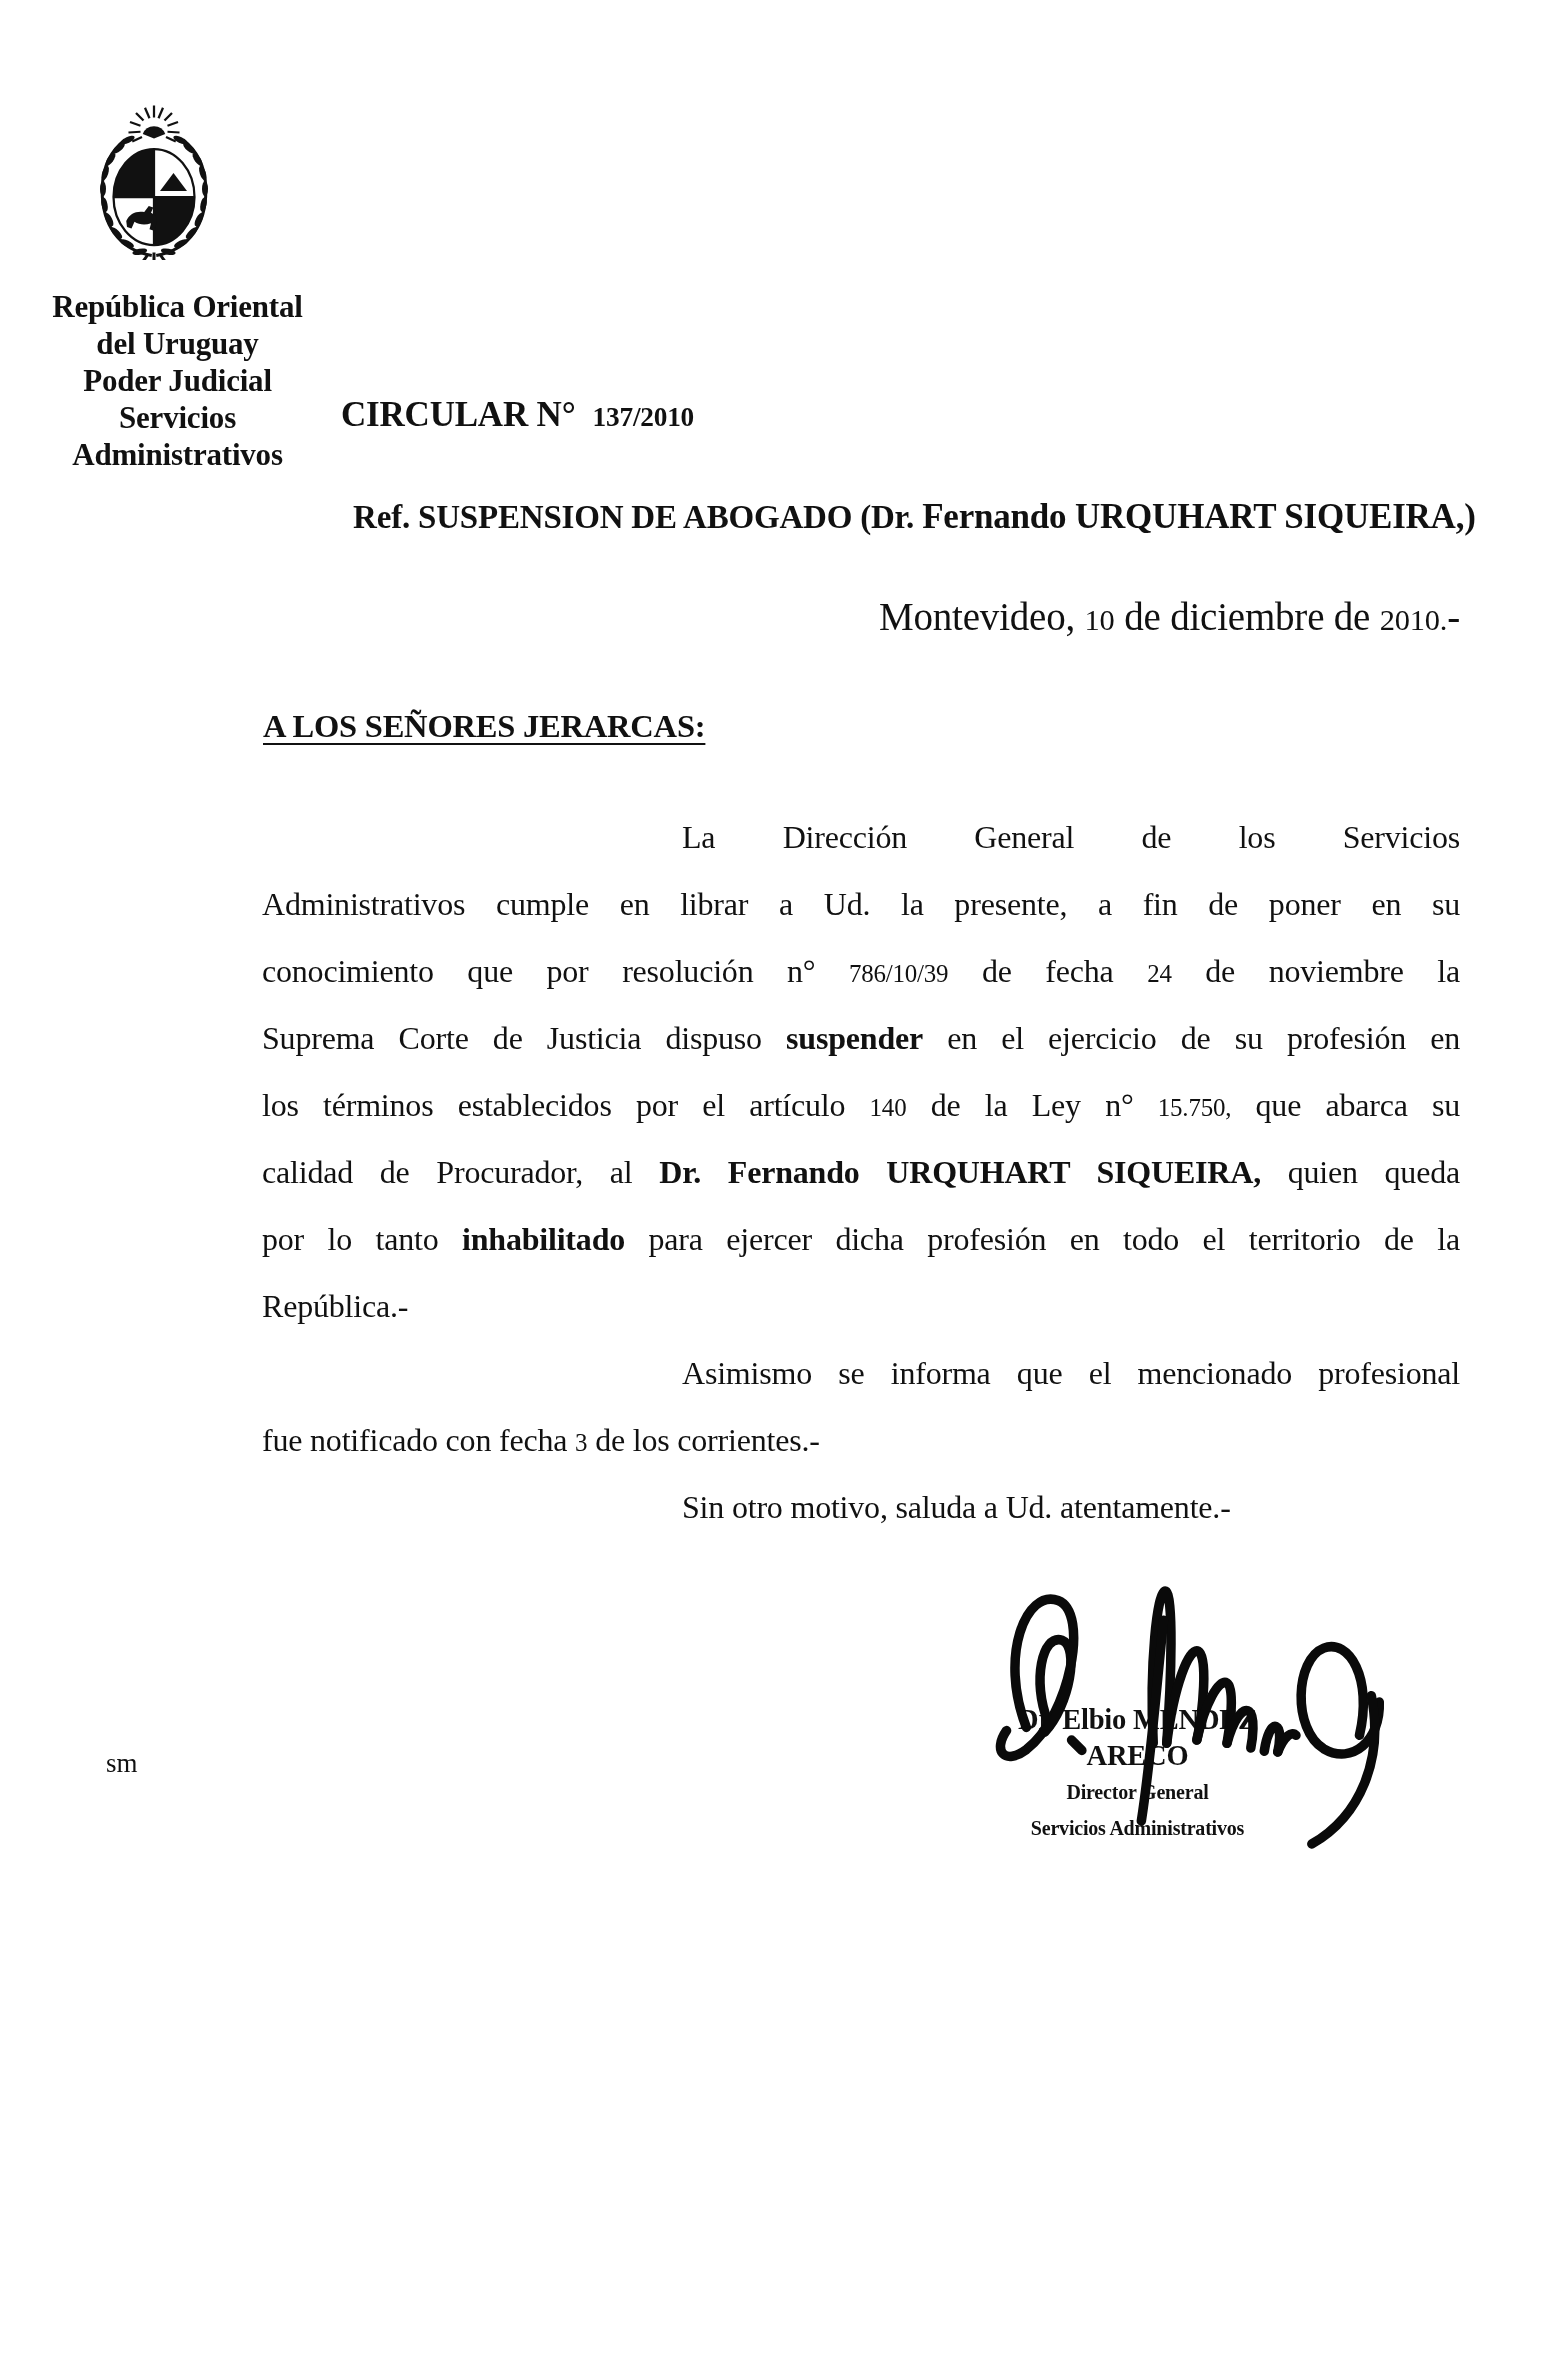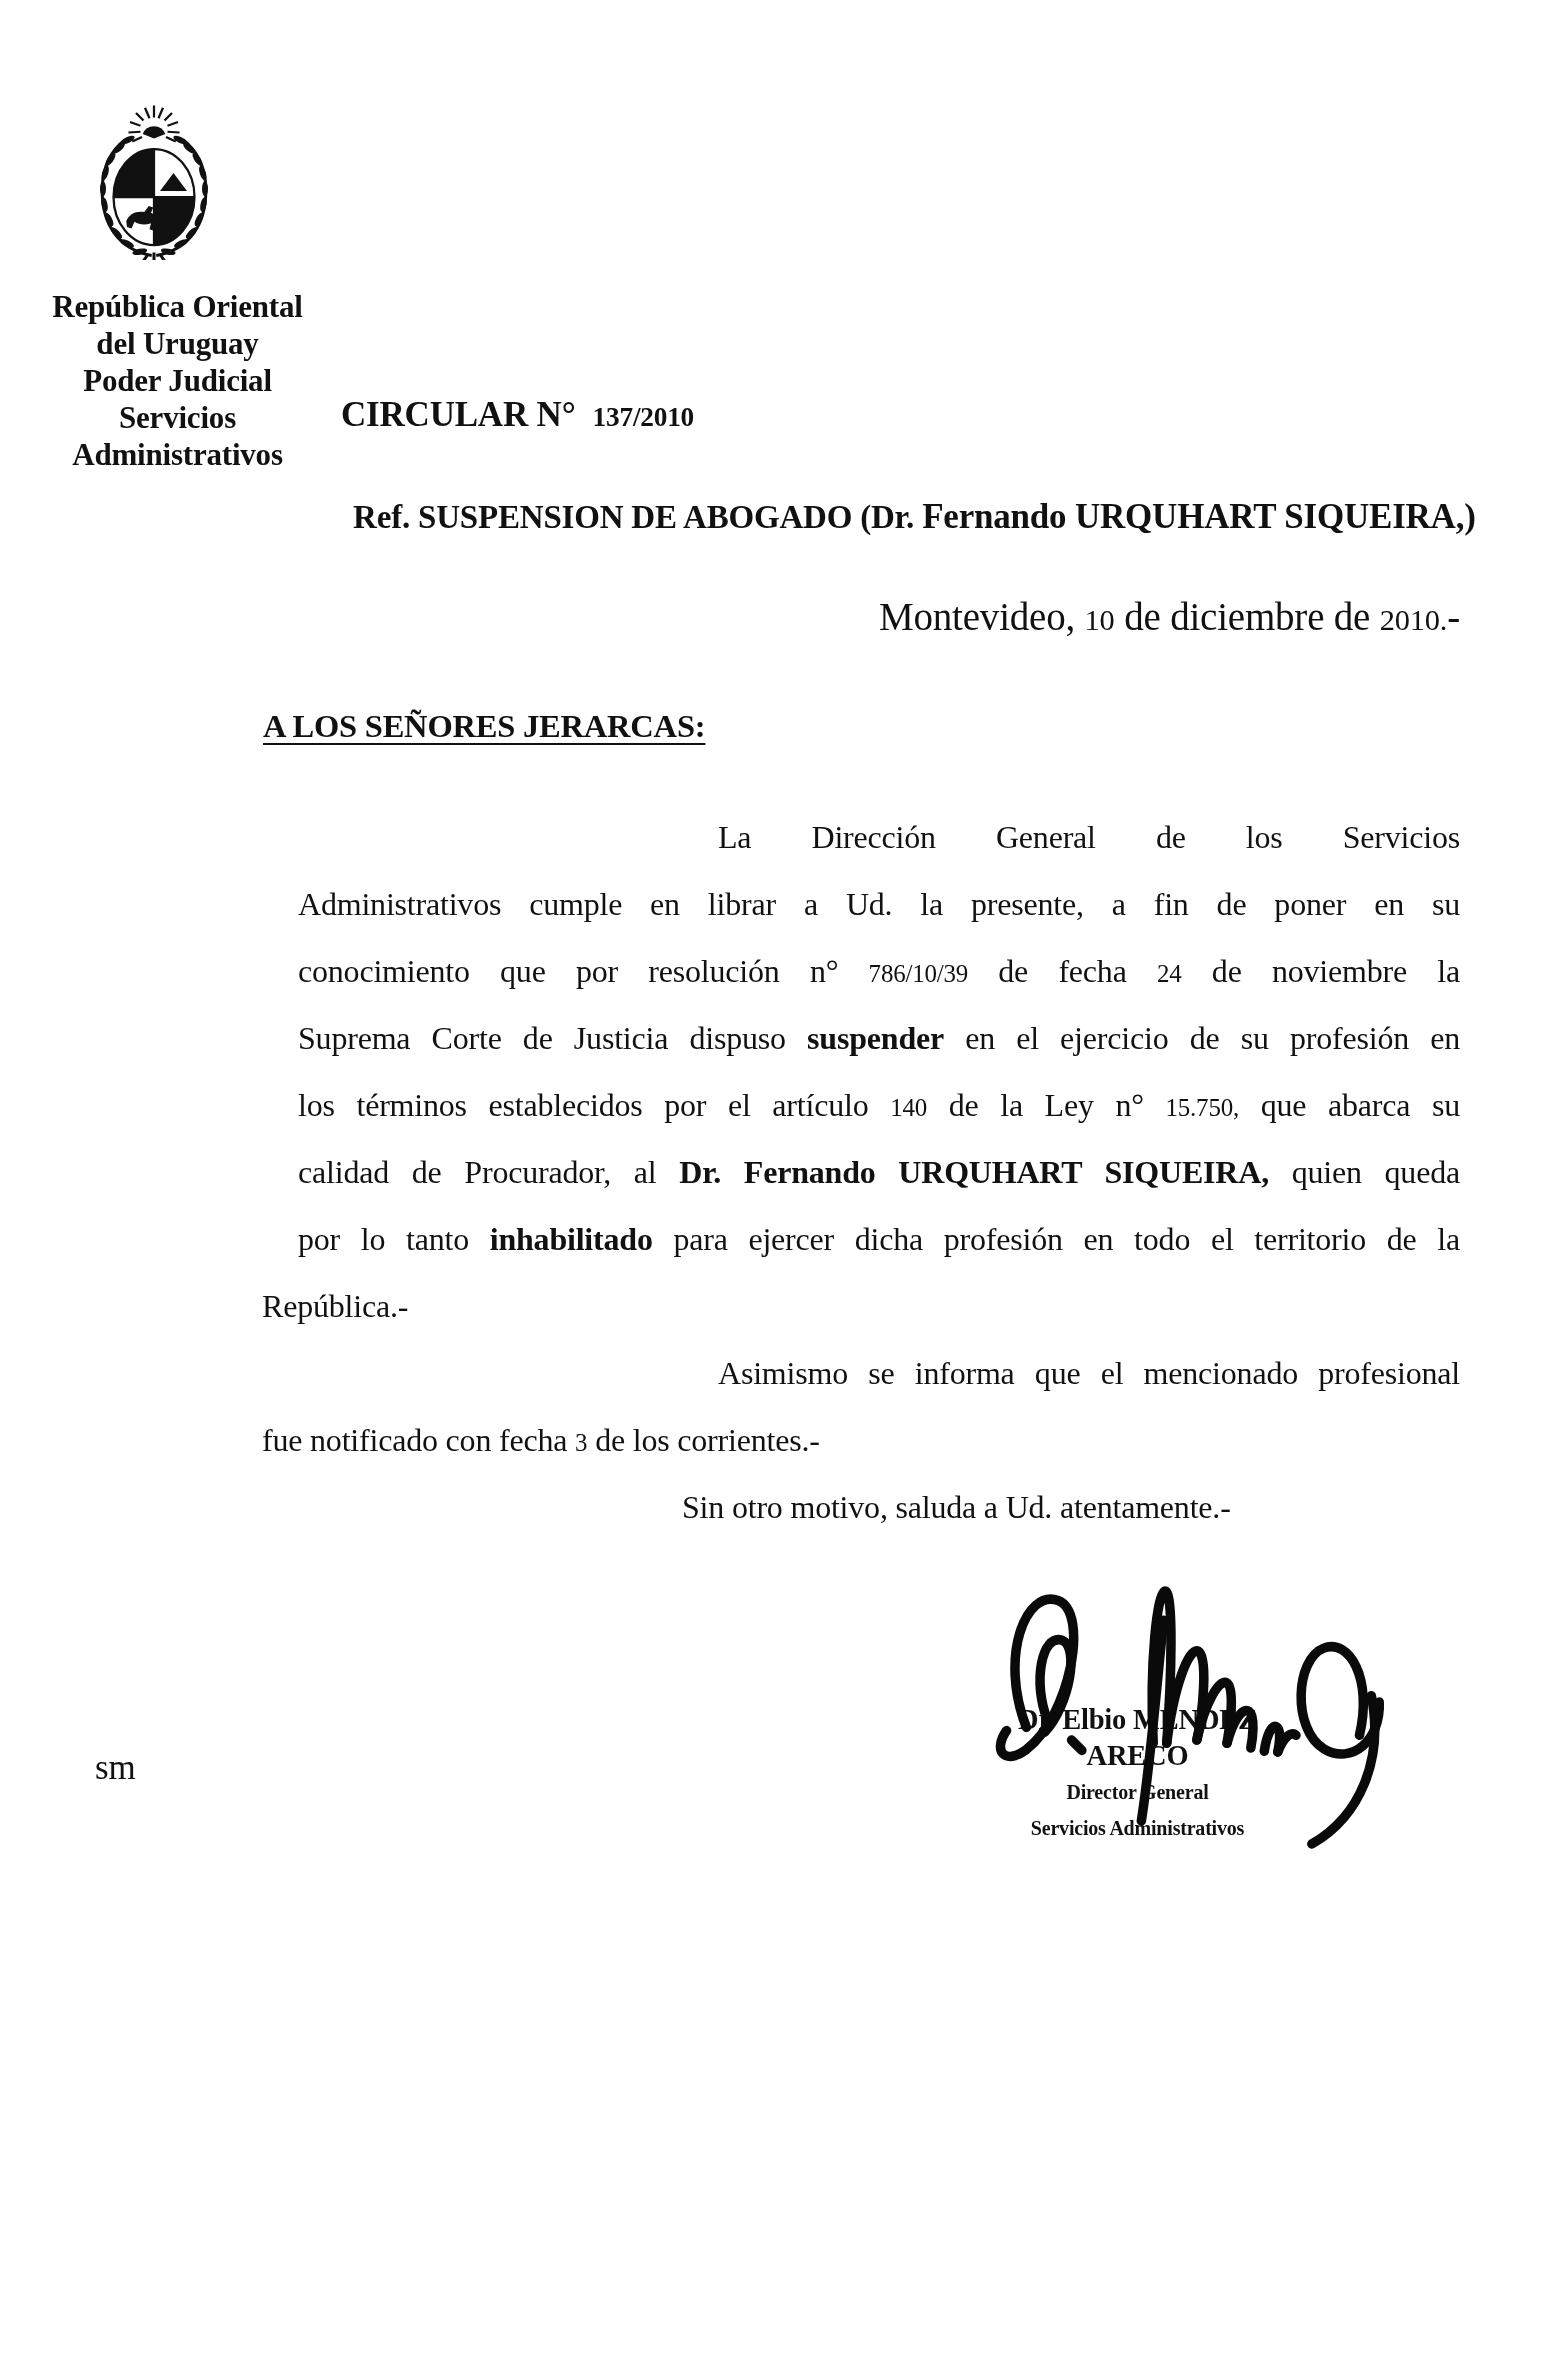--- a/index.html
+++ b/index.html
@@ -13,29 +13,29 @@
   .circular{left:341px;top:395px;font-weight:bold;font-size:35px;white-space:pre;letter-spacing:-0.2px;}
   .refline{left:337px;top:460px;font-size:33px;white-space:pre;letter-spacing:-0.2px;}
   .refline .ref-bold{font-weight:bold;text-align:center;}
   .refline .ref-name{font-weight:600;font-size:35px;}
   .dateline{top:594px;right:108px;font-size:39px;letter-spacing:-0.2px;}
   .recipients{left:263px;top:708px;font-weight:bold;font-size:32.5px;letter-spacing:-0.2px;
               text-decoration:underline;text-underline-offset:5.5px;text-decoration-thickness:2.4px;}
   
   .bodywrap{left:262px;top:804px;width:1198px;font-size:32px;line-height:67px;letter-spacing:-0.2px;}
   .bodywrap .line{height:67px;overflow:visible;}
-  .bodywrap .line.jst{text-align:justify;text-align-last:justify;margin-left:36px;}
+  .bodywrap .line.jst{text-align:justify;text-align-last:justify;}
   .bodywrap .line.indent{padding-left:420px;}
   .b{font-weight:bold;}
   .num{font-size:0.78em;text-align:right;}
   
   .sig-text{left:979px;top:1702px;width:317px;text-align:center;font-weight:bold;letter-spacing:-0.2px;}
   .sig-name{font-size:28.5px;line-height:36px;}
   .sig-role{font-size:20px;line-height:36px;}
-  .initials{left:95px;top:1748px;font-size:35px;}
+  .initials{left:106px;top:1748px;font-size:27px;}
   svg{display:block;}
   .sigsvg{pointer-events:none;}
 </style>
 </head>
 <body>
 
 <svg class="abs" style="left:81px;top:95px;" width="146" height="165" viewBox="0 0 190 220" aria-hidden="true">
   <g stroke="#111" stroke-width="3" fill="none">
     <path d="M95,14 L95,30"></path>
       <path d="M83,17 L89,31"></path>

